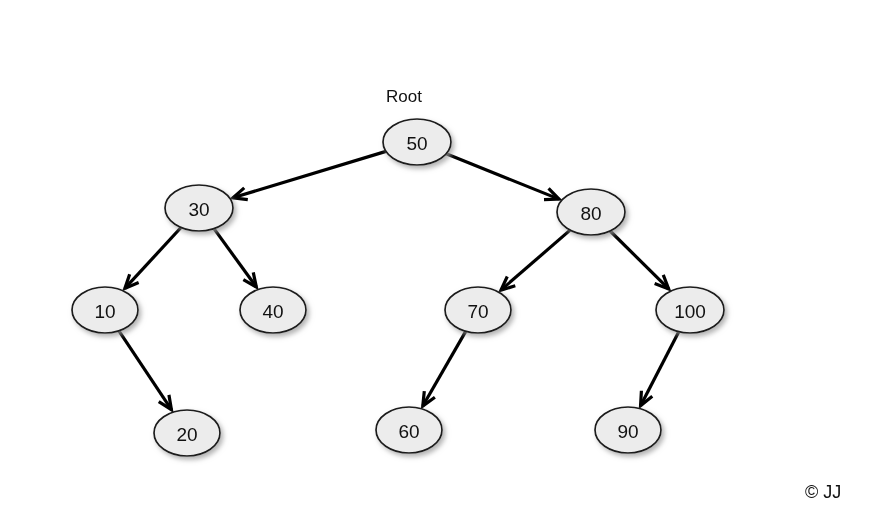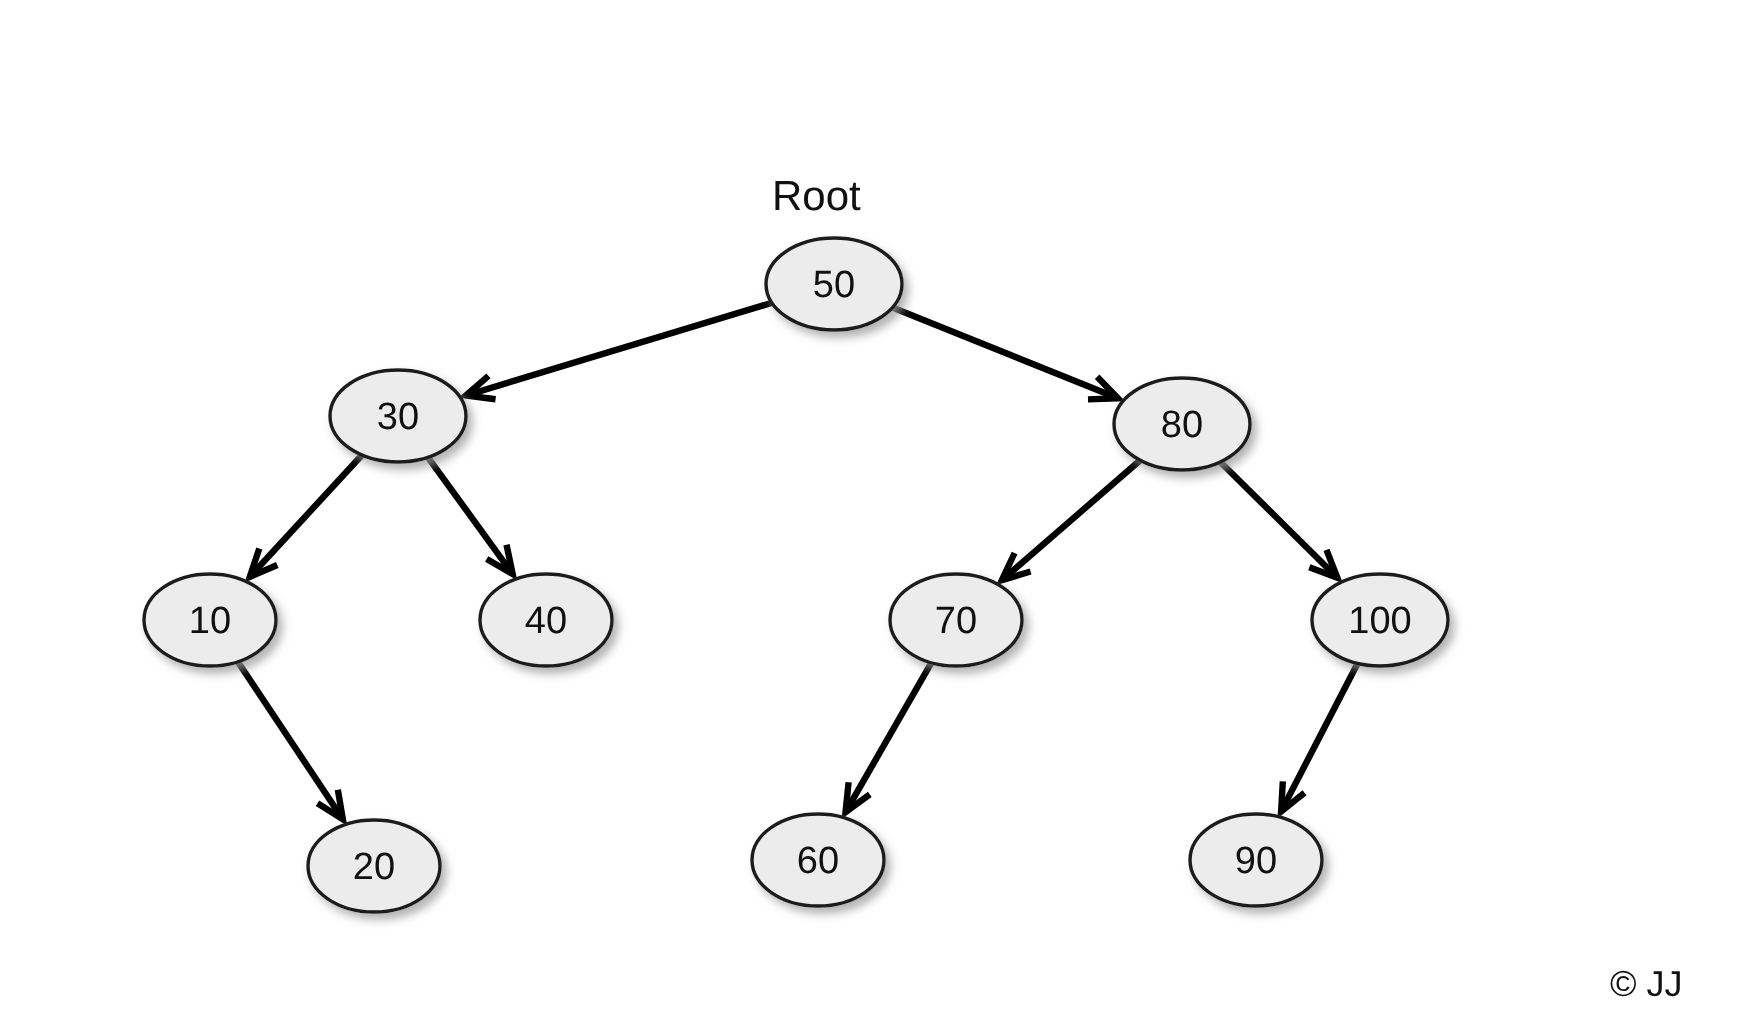--- a/index.html
+++ b/index.html
@@ -45,21 +45,21 @@
   .arrow-head {
     stroke: #000000;
     stroke-width: 3.2;
     stroke-linecap: butt;
     stroke-linejoin: miter;
     fill: none;
   }
   .root-caption {
     position: absolute;
     font-family: "Liberation Sans", sans-serif;
-    font-size: 21px;
+    font-size: 17px;
     color: #111111;
     white-space: nowrap;
   }
   .copyright {
     position: absolute;
     font-family: "Liberation Sans", sans-serif;
     font-size: 18px;
     color: #111111;
     white-space: nowrap;
   }

